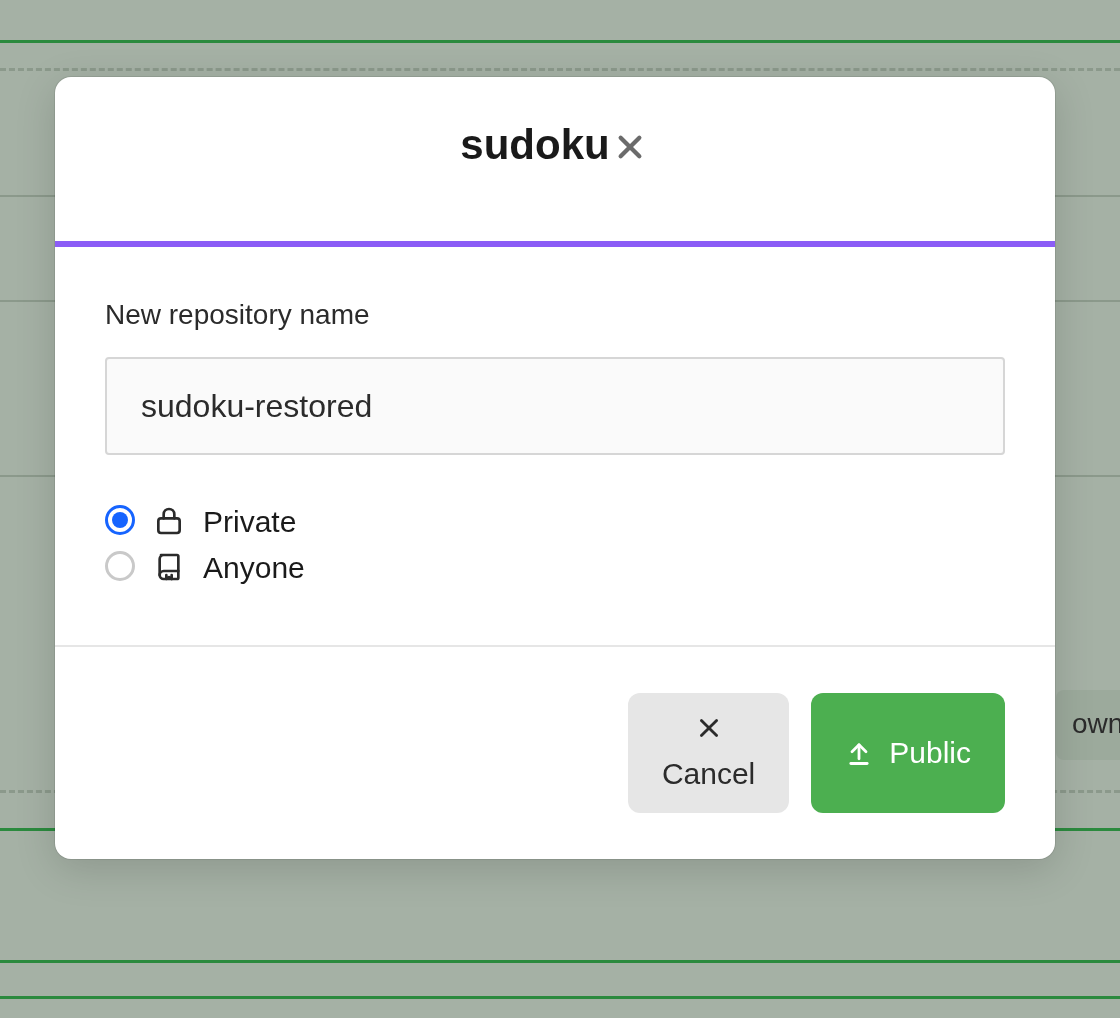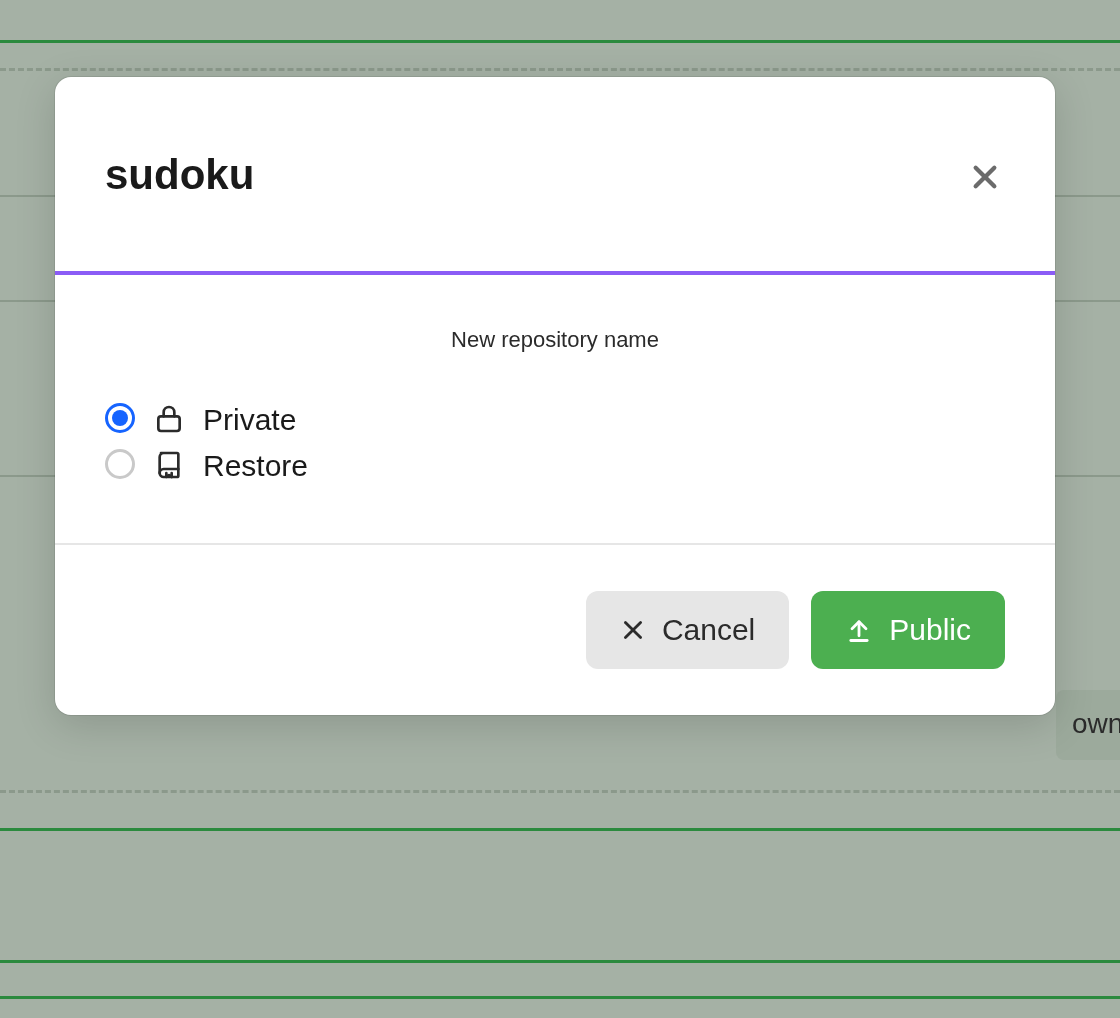--- a/index.html
+++ b/index.html
@@ -54,23 +54,23 @@
     width: 1000px;
     background: #fff;
     border-radius: 16px;
     box-shadow: 0 0 0 1px rgba(0,0,0,0.08), 0 10px 40px rgba(0,0,0,0.15);
     overflow: hidden;
   }
 
   .modal-header {
     display: flex;
     align-items: flex-start;
-    justify-content: space-between;
-    padding: 74px 50px 72px 50px;
-    border-bottom: 4px solid #8b5cf6;
+    justify-content: center;
+    padding: 44px 50px 72px 50px;
+    border-bottom: 6px solid #8b5cf6;
   }
   .modal-title {
     font-size: 42px;
     font-weight: 600;
     color: #1a1a1a;
   }
   .close-btn {
     background: none;
     border: none;
     color: #6b6b6b;
@@ -79,25 +79,24 @@
     margin-top: 6px;
   }
   .close-btn svg { display: block; }
 
   .modal-body {
     padding: 52px 50px 48px 50px;
     border-bottom: 2px solid #e6e6e6;
   }
 
   .field-label {
-    font-size: 22px;
+    font-size: 28px;
     color: #2b2b2b;
     margin-bottom: 26px;
     display: block;
-    text-align: center;
   }
 
   .text-input {
     width: 100%;
     height: 98px;
     border: 2px solid #d6d6d6;
     background: #fafafa;
     font-size: 32px;
     color: #2b2b2b;
     padding: 0 34px;
@@ -159,20 +158,21 @@
     font-size: 30px;
     font-weight: 500;
     border-radius: 12px;
     border: none;
     cursor: pointer;
     padding: 22px 34px;
   }
   .btn-cancel {
     background: #e6e6e6;
     color: #2b2b2b;
+    flex-direction: column;
   }
   .btn-restore {
     background: #4caf50;
     color: #fff;
   }
   .btn svg { display: block; }
 </style>
 </head>
 <body>
 
@@ -201,20 +201,21 @@
           <line x1="5" y1="5" x2="19" y2="19"></line>
           <line x1="19" y1="5" x2="5" y2="19"></line>
         </svg>
       </span>
     </button>
   </div>
 
   <div class="modal-body">
 
     <label class="field-label">New repository name</label>
+    <input type="text" class="text-input" value="sudoku-restored" style="">
 
     <div class="vis-options">
 
       <div class="vis-row">
         <input type="radio" name="vis" class="radio" checked="" style="">
         <span class="vis-icon">
           <svg width="32" height="32" viewBox="0 0 24 24" fill="none" stroke="currentColor" stroke-width="2" stroke-linecap="round" stroke-linejoin="round">
             <rect x="4" y="10" width="16" height="11" rx="2"></rect>
             <path d="M8 10 V7 a4 4 0 0 1 8 0 v3"></path>
           </svg>
@@ -224,21 +225,21 @@
 
       <div class="vis-row">
         <input type="radio" name="vis" class="radio" style="">
         <span class="vis-icon">
           <svg width="32" height="32" viewBox="0 0 24 24" fill="none" stroke="currentColor" stroke-width="2" stroke-linecap="round" stroke-linejoin="round">
             <path d="M6 3 h12 a1 1 0 0 1 1 1 v16 a1 1 0 0 1 -1 1 H8 a3 3 0 0 1 -3 -3 V6 a3 3 0 0 1 3 -3"></path>
             <path d="M5 18 a3 3 0 0 1 3 -3 h11"></path>
             <path d="M10 21 v3 l2 -1.5 l2 1.5 v-3" transform="translate(0,-3)"></path>
           </svg>
         </span>
-        <span class="vis-label">Restore</span>
+        <span class="vis-label">Anyone</span>
       </div>
 
     </div>
   </div>
 
   <div class="modal-footer">
     <button class="btn btn-cancel">
       <span>
         <svg width="26" height="26" viewBox="0 0 24 24" fill="none" stroke="currentColor" stroke-width="2.6" stroke-linecap="round">
           <line x1="5" y1="5" x2="19" y2="19"></line>

